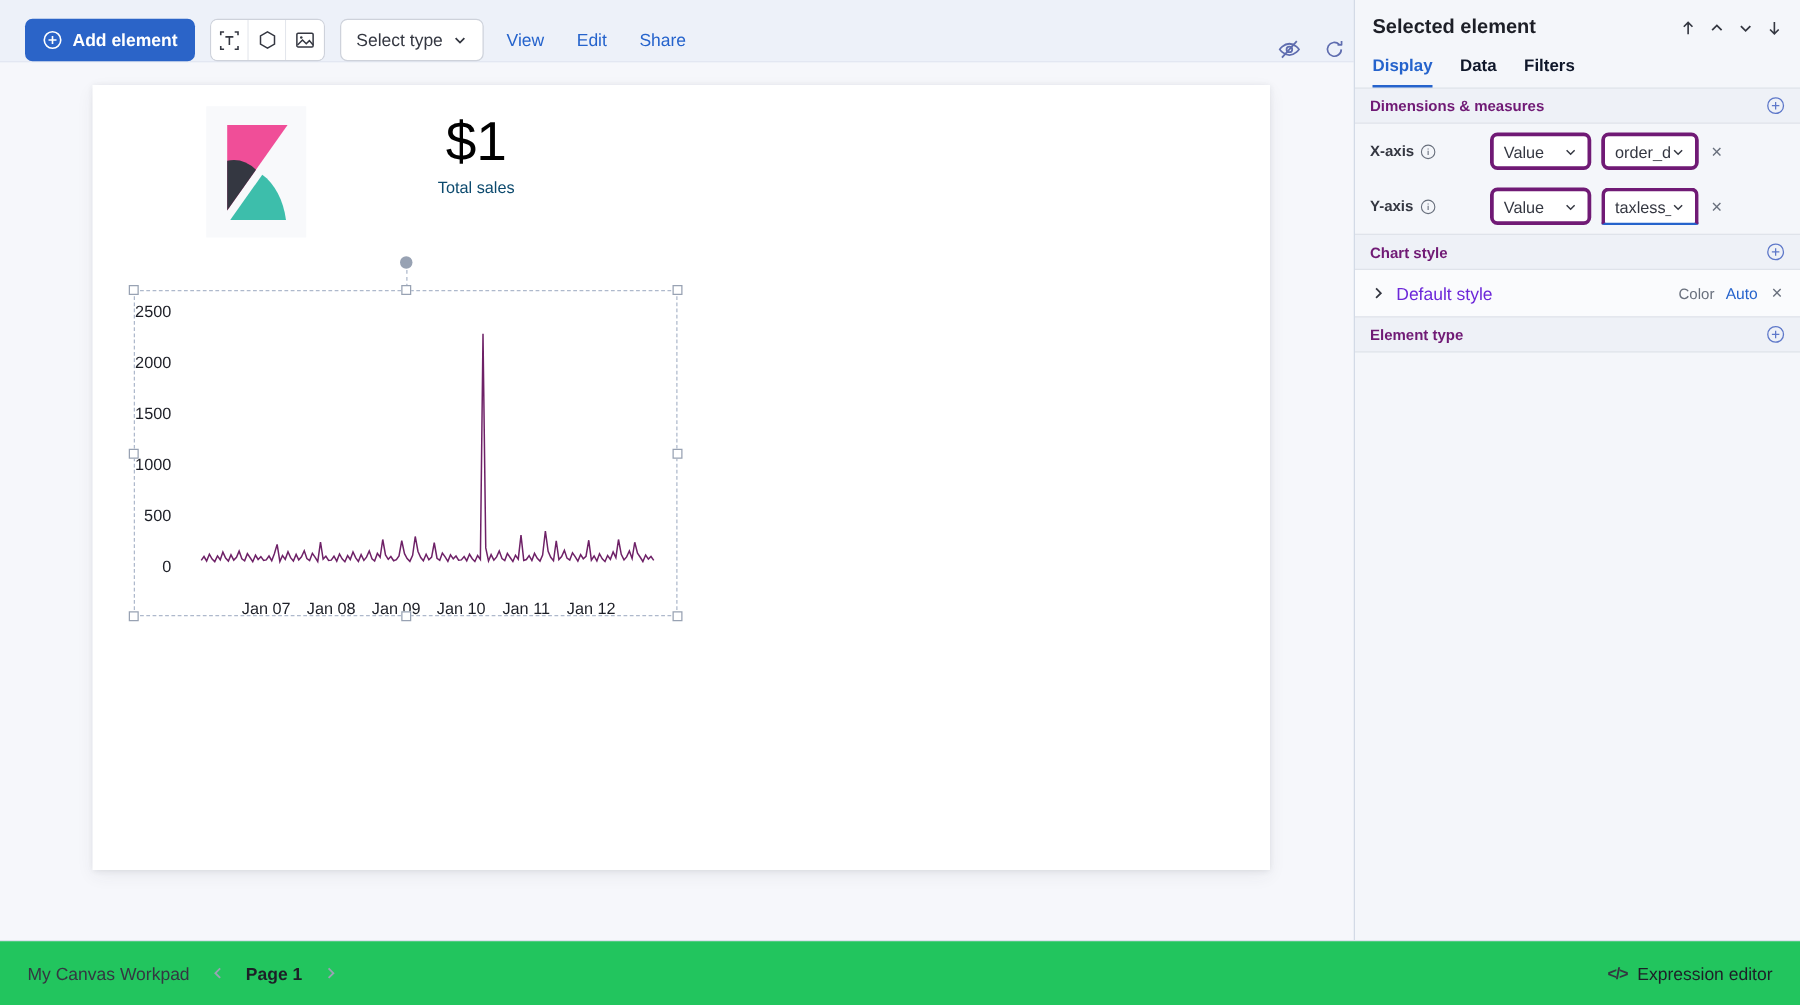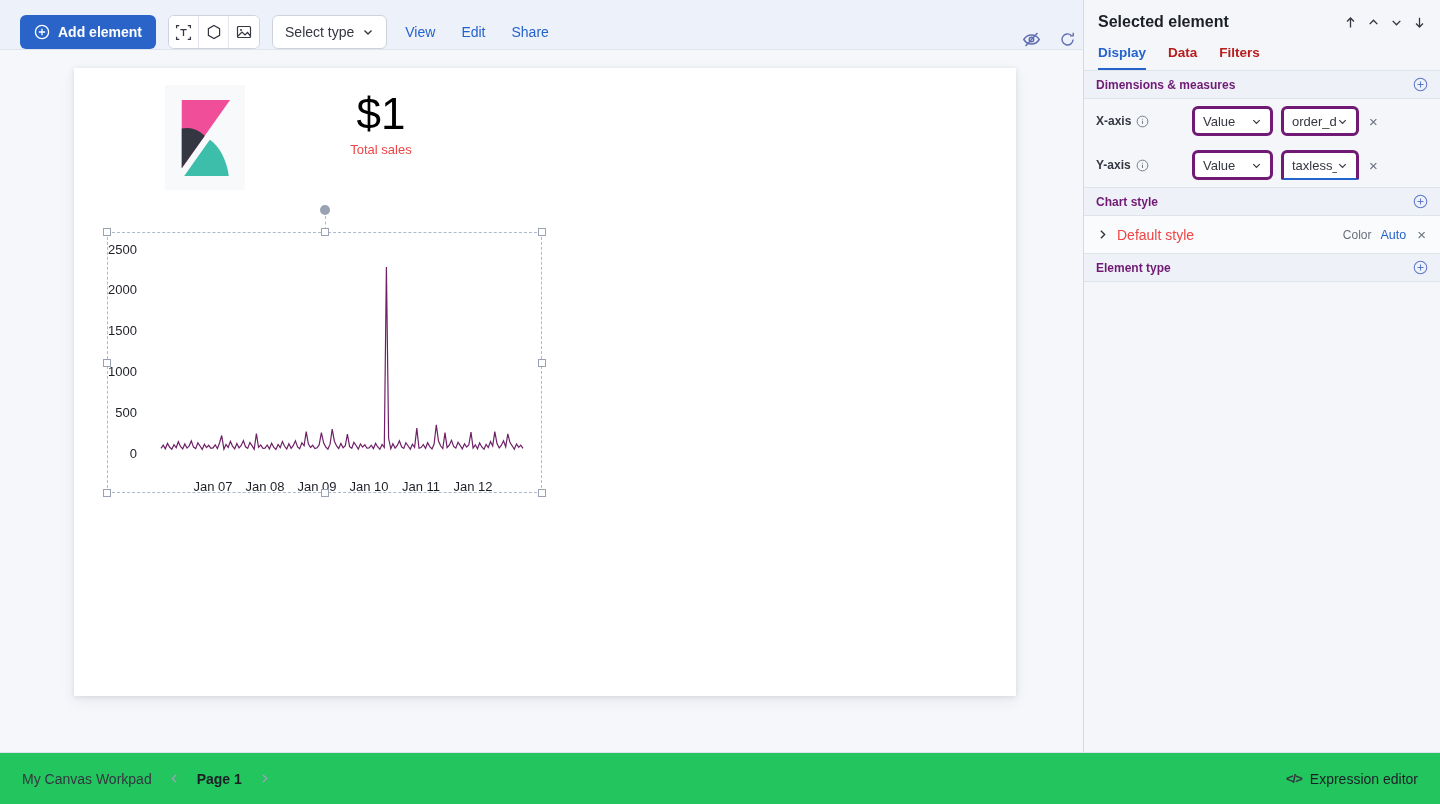--- a/index.html
+++ b/index.html
@@ -22,49 +22,49 @@
   .top-links a { font-size:14px; font-weight:500; color:#2563cc; text-decoration:none; cursor:pointer; }
   .topbar-right { display:flex; align-items:center; gap:18px; padding-right:6px; }
   .icon-btn { background:none; border:none; cursor:pointer; display:flex; align-items:center; justify-content:center; }
 
   
   .sidebar { position:absolute; top:0; right:0; width:357px; bottom:52px; background:#f4f6fa; border-left:1px solid #d3dae6; }
   .sb-head { display:flex; align-items:center; justify-content:space-between; padding:13px 14px 8px 14px; }
   .sb-title { font-size:16px; font-weight:700; color:#1d1f27; }
   .sb-arrows { display:flex; align-items:center; gap:10px; }
   .sb-tabs { display:flex; gap:22px; padding:6px 14px 0 14px; }
-  .sb-tab { font-size:13.5px; font-weight:600; color:#b91c1c; padding-bottom:8px; border-bottom:2px solid transparent; cursor:pointer; }
+  .sb-tab { font-size:13.5px; font-weight:600; color:#0f172a; padding-bottom:8px; border-bottom:2px solid transparent; cursor:pointer; }
   .sb-tab.active { color:#2563cc; border-bottom-color:#2563cc; }
   .section-header { display:flex; align-items:center; justify-content:space-between; background:#eef1f7;
                     border-top:1px solid #dfe3ea; border-bottom:1px solid #dfe3ea; padding:6px 12px; }
   .section-header span { font-size:12px; font-weight:700; color:#701a75; }
   .dim-row { display:flex; align-items:center; padding:7px 10px 7px 12px; gap:8px; }
   .dim-label { width:88px; display:flex; align-items:center; gap:5px; font-size:12px; font-weight:700; color:#343741; }
   .select { display:flex; align-items:center; justify-content:space-between; height:30px; background:#fff;
             border:3px solid #701a75; border-radius:6px; padding:0 8px; font-size:13px; color:#343741; cursor:pointer; }
   .select.val { width:81px; }
   .select.field { width:78px; }
   .select.focused { border-bottom:2px solid #2563cc; border-bottom-left-radius:2px; border-bottom-right-radius:2px; }
   .x-btn { background:none; border:none; color:#69707d; font-size:15px; line-height:1; cursor:pointer; padding:2px; }
   .style-row { display:flex; align-items:center; background:#fafbfd; padding:9px 12px; gap:8px; }
   .style-row .chev { color:#343741; }
-  .style-name { font-size:14px; color:#ef4444; flex:1; }
+  .style-name { font-size:14px; color:#6d28d9; flex:1; }
   .style-meta { display:flex; align-items:center; gap:9px; }
   .color-label { font-size:12px; color:#69707d; }
   .color-auto { font-size:12.5px; font-weight:500; color:#2563cc; cursor:pointer; }
 
   
   .workspace { position:absolute; top:50px; left:0; right:307px; bottom:52px; background:#f6f7fb; }
   .page { position:absolute; left:74px; top:18px; width:942px; height:628px; background:#fff;
           box-shadow:0 1px 5px rgba(52,55,65,.12), 0 5px 14px rgba(52,55,65,.07); }
   .logo-card { position:absolute; left:91px; top:17px; width:80px; height:105px; background:#f8f9fb;
                display:flex; align-items:center; justify-content:center; }
   .metric { position:absolute; left:227px; top:23px; width:160px; text-align:center; }
   .metric-value { font-size:44px; font-weight:400; color:#000; line-height:1.05; }
-  .metric-label { font-size:13px; color:#ef4444; margin-top:5px; }
+  .metric-label { font-size:13px; color:#0c4a6e; margin-top:5px; }
 
   .chart-el { position:absolute; left:33px; top:164px; width:435px; height:261px; }
   .chart-el svg.plot { position:absolute; left:0; top:0; }
   .sel-border { position:absolute; inset:0; border:1px dashed #aeb9cc; pointer-events:none; }
   .handle { position:absolute; width:8px; height:8px; background:#fff; border:1px solid #98a2b3; transform:translate(-50%,-50%); cursor:grab; }
   .rotate-dot { position:absolute; left:50%; top:-22px; width:10px; height:10px; border-radius:50%; background:#98a2b3; transform:translate(-50%,-50%); cursor:grab; }
   .rotate-line { position:absolute; left:50%; top:-16px; height:14px; border-left:1px dashed #aeb9cc; }
   .tick { font-size:13px; fill:#1d1f27; }
 
   

